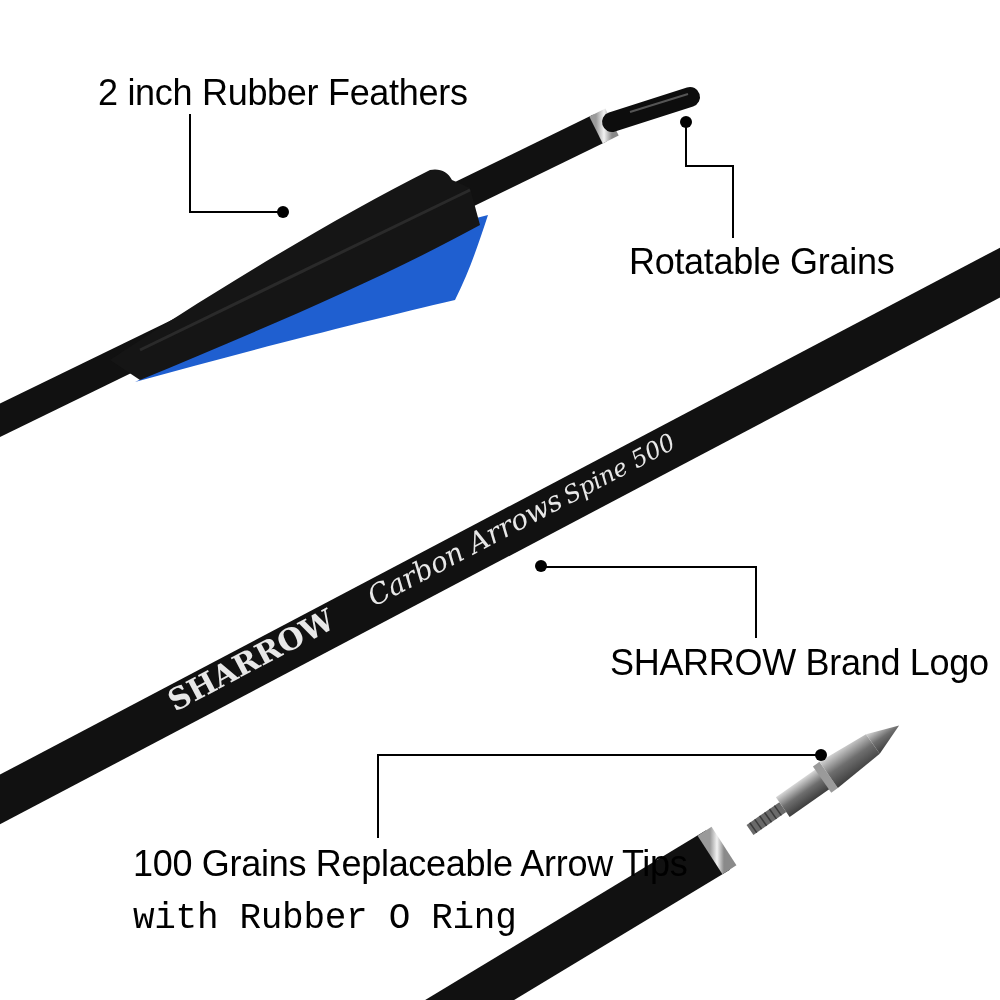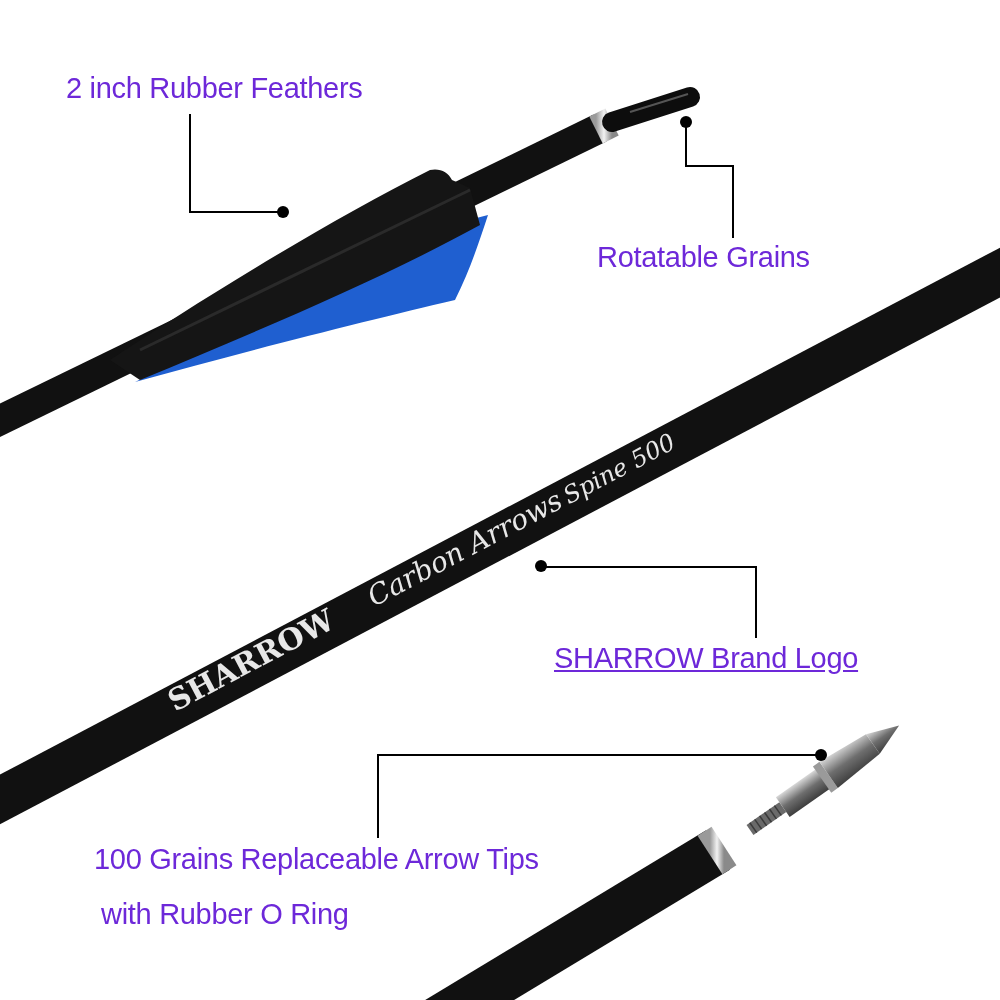--- a/index.html
+++ b/index.html
@@ -1,18 +1,18 @@
 <!DOCTYPE html>
 <html><head>
 <meta charset="utf-8">
 <style>
   html, body { margin:0; padding:0; background:#ffffff; }
   body { width:1000px; height:1000px; position:relative; overflow:hidden; font-family:"Liberation Sans", sans-serif; }
   svg.scene { position:absolute; left:0; top:0; }
-  .label { position:absolute; font-size:29px; color:#6d28d9; white-space:nowrap; letter-spacing:-0.3px; }
+  .label { position:absolute; font-size:36px; color:#000000; white-space:nowrap; letter-spacing:-0.3px;margin-left:32px; }
   .shaft-text { font-family:"DejaVu Serif", serif; fill:#e8e8e8; }
 </style>
 </head>
 <body>
 
 <svg class="scene" width="1000" height="1000" viewBox="0 0 1000 1000">
   <defs>
     <linearGradient id="metalGrad" x1="0" y1="0" x2="0" y2="1">
       <stop offset="0" stop-color="#d8d8d8"></stop>
       <stop offset="0.5" stop-color="#6e6e6e"></stop>
@@ -86,15 +86,15 @@
   <circle cx="541" cy="566" r="6" fill="#000"></circle>
 
   <g stroke="#000" stroke-width="2" fill="none">
     <polyline points="378,838 378,755 820,755"></polyline>
   </g>
   <circle cx="821" cy="755" r="6" fill="#000"></circle>
 </svg>
 
 <div class="label" style="left:66px; top:72px;">2 inch Rubber Feathers</div>
 <div class="label" style="left:597px; top:241px;">Rotatable Grains</div>
-<div class="label" style="left:554px; top:642px;text-decoration:underline;">SHARROW Brand Logo</div>
-<div class="label" style="left:94px; top:843px;">100 Grains Replaceable Arrow Tips</div>
-<div class="label" style="left:101px; top:898px;">with Rubber O Ring</div>
+<div class="label" style="left:578px; top:642px;">SHARROW Brand Logo</div>
+<div class="label" style="left:101px; top:843px;">100 Grains Replaceable Arrow Tips</div>
+<div class="label" style="left:101px; top:898px;font-family:Liberation Mono, monospace;">with Rubber O Ring</div>
 
 </body></html>

